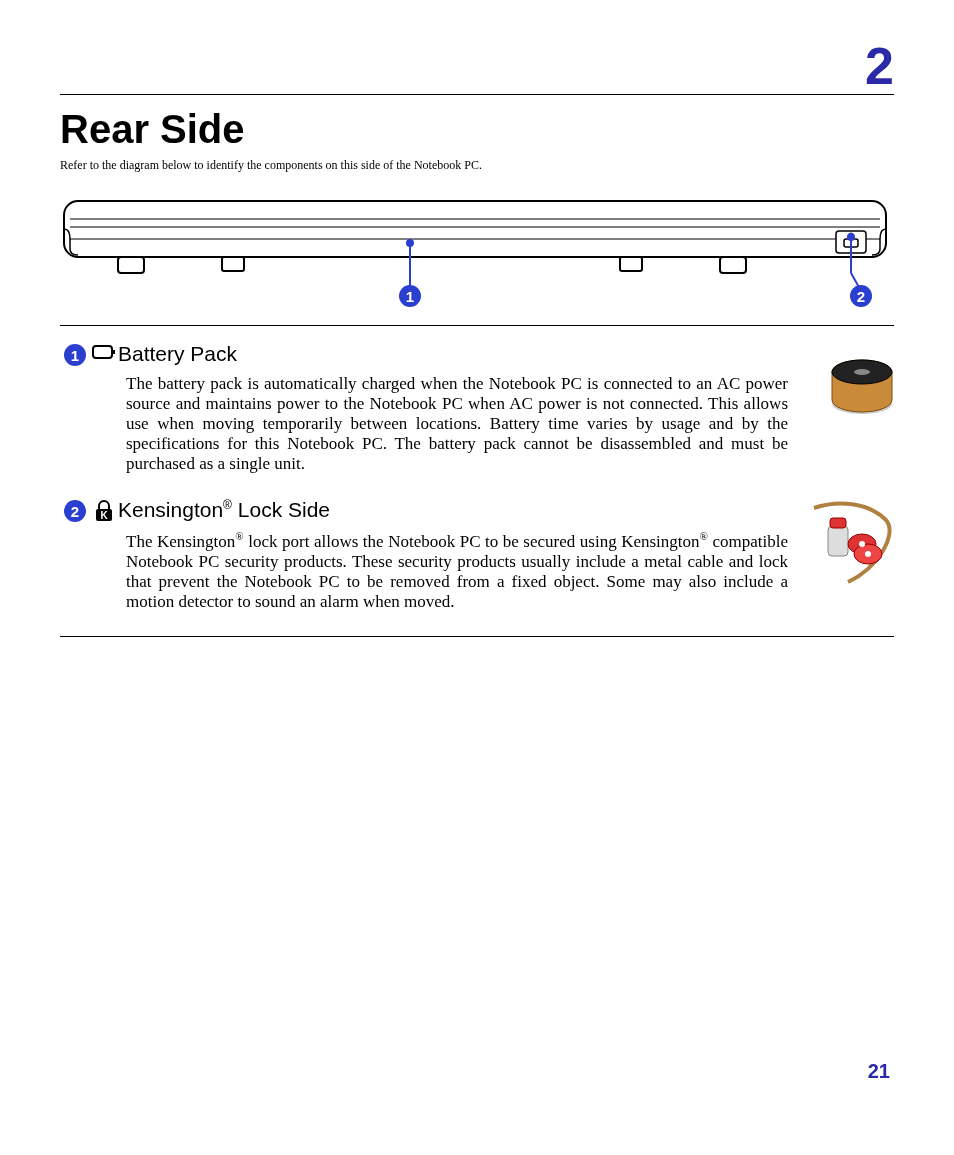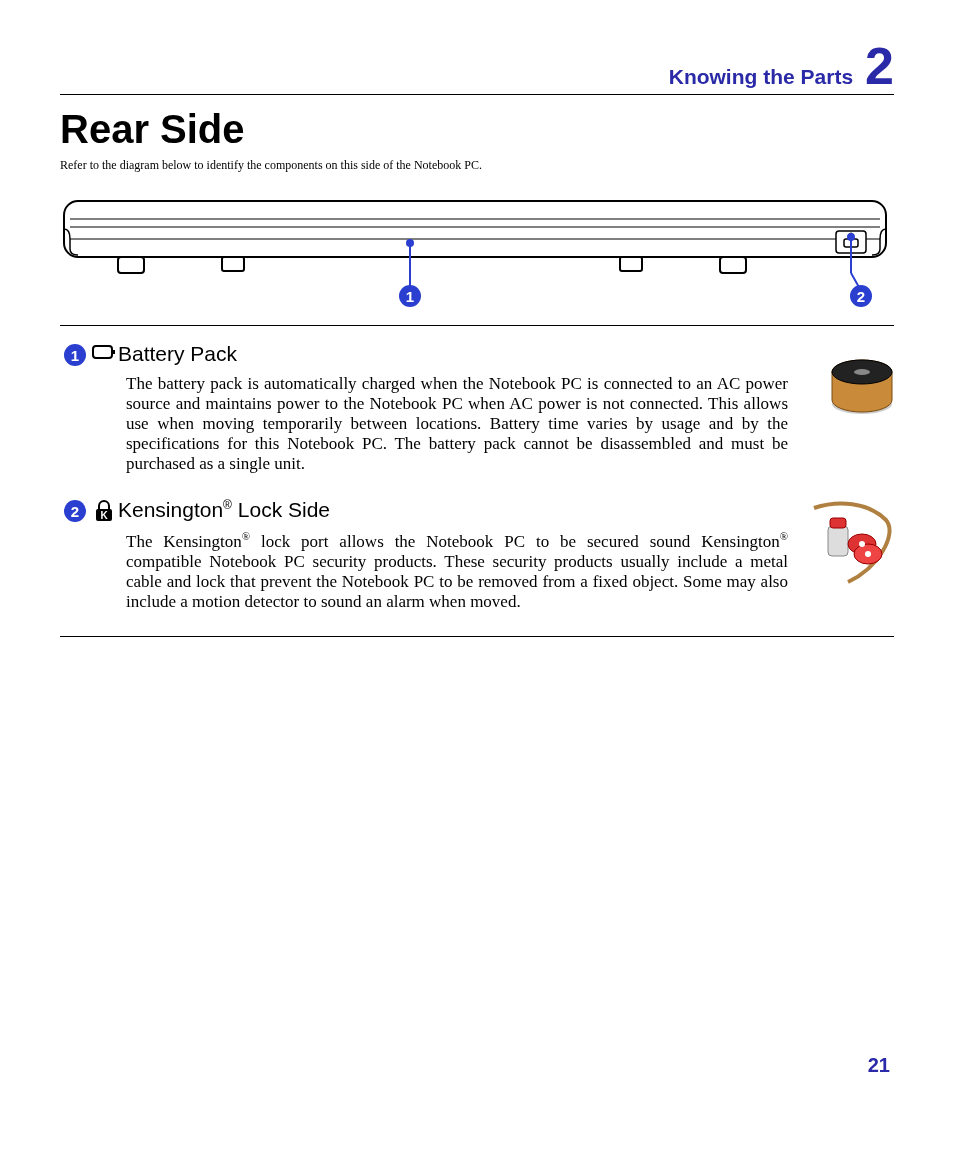--- a/index.html
+++ b/index.html
@@ -119,21 +119,21 @@
     height: 22px;
     border-radius: 50%;
     background: #2a3fd0;
     color: #fff;
     font-family: Helvetica, Arial, sans-serif;
     font-weight: bold;
     font-size: 15px;
   }
   .page-number {
     position: absolute;
-    bottom: 78px;
+    bottom: 72px;
     right: 64px;
     color: #2a2aa8;
     font-family: Helvetica, Arial, sans-serif;
     font-weight: bold;
     font-size: 20px;
   }
   .callout-line {
     stroke: #2a3fd0;
     stroke-width: 2;
     fill: none;
@@ -142,21 +142,20 @@
     fill: #2a3fd0;
   }
 </style>
 </head>
 <body>
 
 <div class="page">
 
   <div class="header">
     <div class="header-row">
-      <span class="header-title">Knowing the Parts</span>
       <span class="chapter-num">2</span>
     </div>
   </div>
 
   <h1 class="section-title">Rear Side</h1>
   <p class="intro">Refer to the diagram below to identify the components on this side of the Notebook PC.</p>
 
   <div class="diagram-wrap">
     <div style="position:relative;">
       
@@ -228,21 +227,21 @@
         <path d="M5 9 V6 a5 5 0 0 1 10 0 v3" fill="none" stroke="#000" stroke-width="2"></path>
         <rect x="2" y="9" width="16" height="12" rx="2" fill="#000"></rect>
         <text x="10" y="19" text-anchor="middle" font-family="Helvetica,Arial" font-weight="bold" font-size="10" fill="#fff">K</text>
       </svg>
     </div>
     <div class="item-body">
       <h2 class="item-heading">
         <span>Kensington</span><sup>®</sup><span> Lock Side</span>
       </h2>
       <p class="item-text">
-        <span>The Kensington</span><sup>®</sup><span> lock port allows the Notebook PC to be secured sound Kensington</span><sup>®</sup><span> compatible Notebook PC security products. These security products usually include a metal cable and lock that prevent the Notebook PC to be removed from a fixed object. Some may also include a motion detector to sound an alarm when moved.</span>
+        <span>The Kensington</span><sup>®</sup><span> lock port allows the Notebook PC to be secured using Kensington</span><sup>®</sup><span> compatible Notebook PC security products. These security products usually include a metal cable and lock that prevent the Notebook PC to be removed from a fixed object. Some may also include a motion detector to sound an alarm when moved.</span>
       </p>
     </div>
     <div class="item-thumb">
       <svg viewBox="0 0 86 90" width="86" height="90">
 
         <path d="M6 10 C 30 2, 60 4, 78 22 C 90 36, 70 70, 40 84" fill="none" stroke="#b08040" stroke-width="4"></path>
 
         <rect x="20" y="28" width="20" height="30" rx="4" fill="#ddd" stroke="#888"></rect>
         <rect x="22" y="20" width="16" height="10" rx="3" fill="#d33" stroke="#900"></rect>
 

